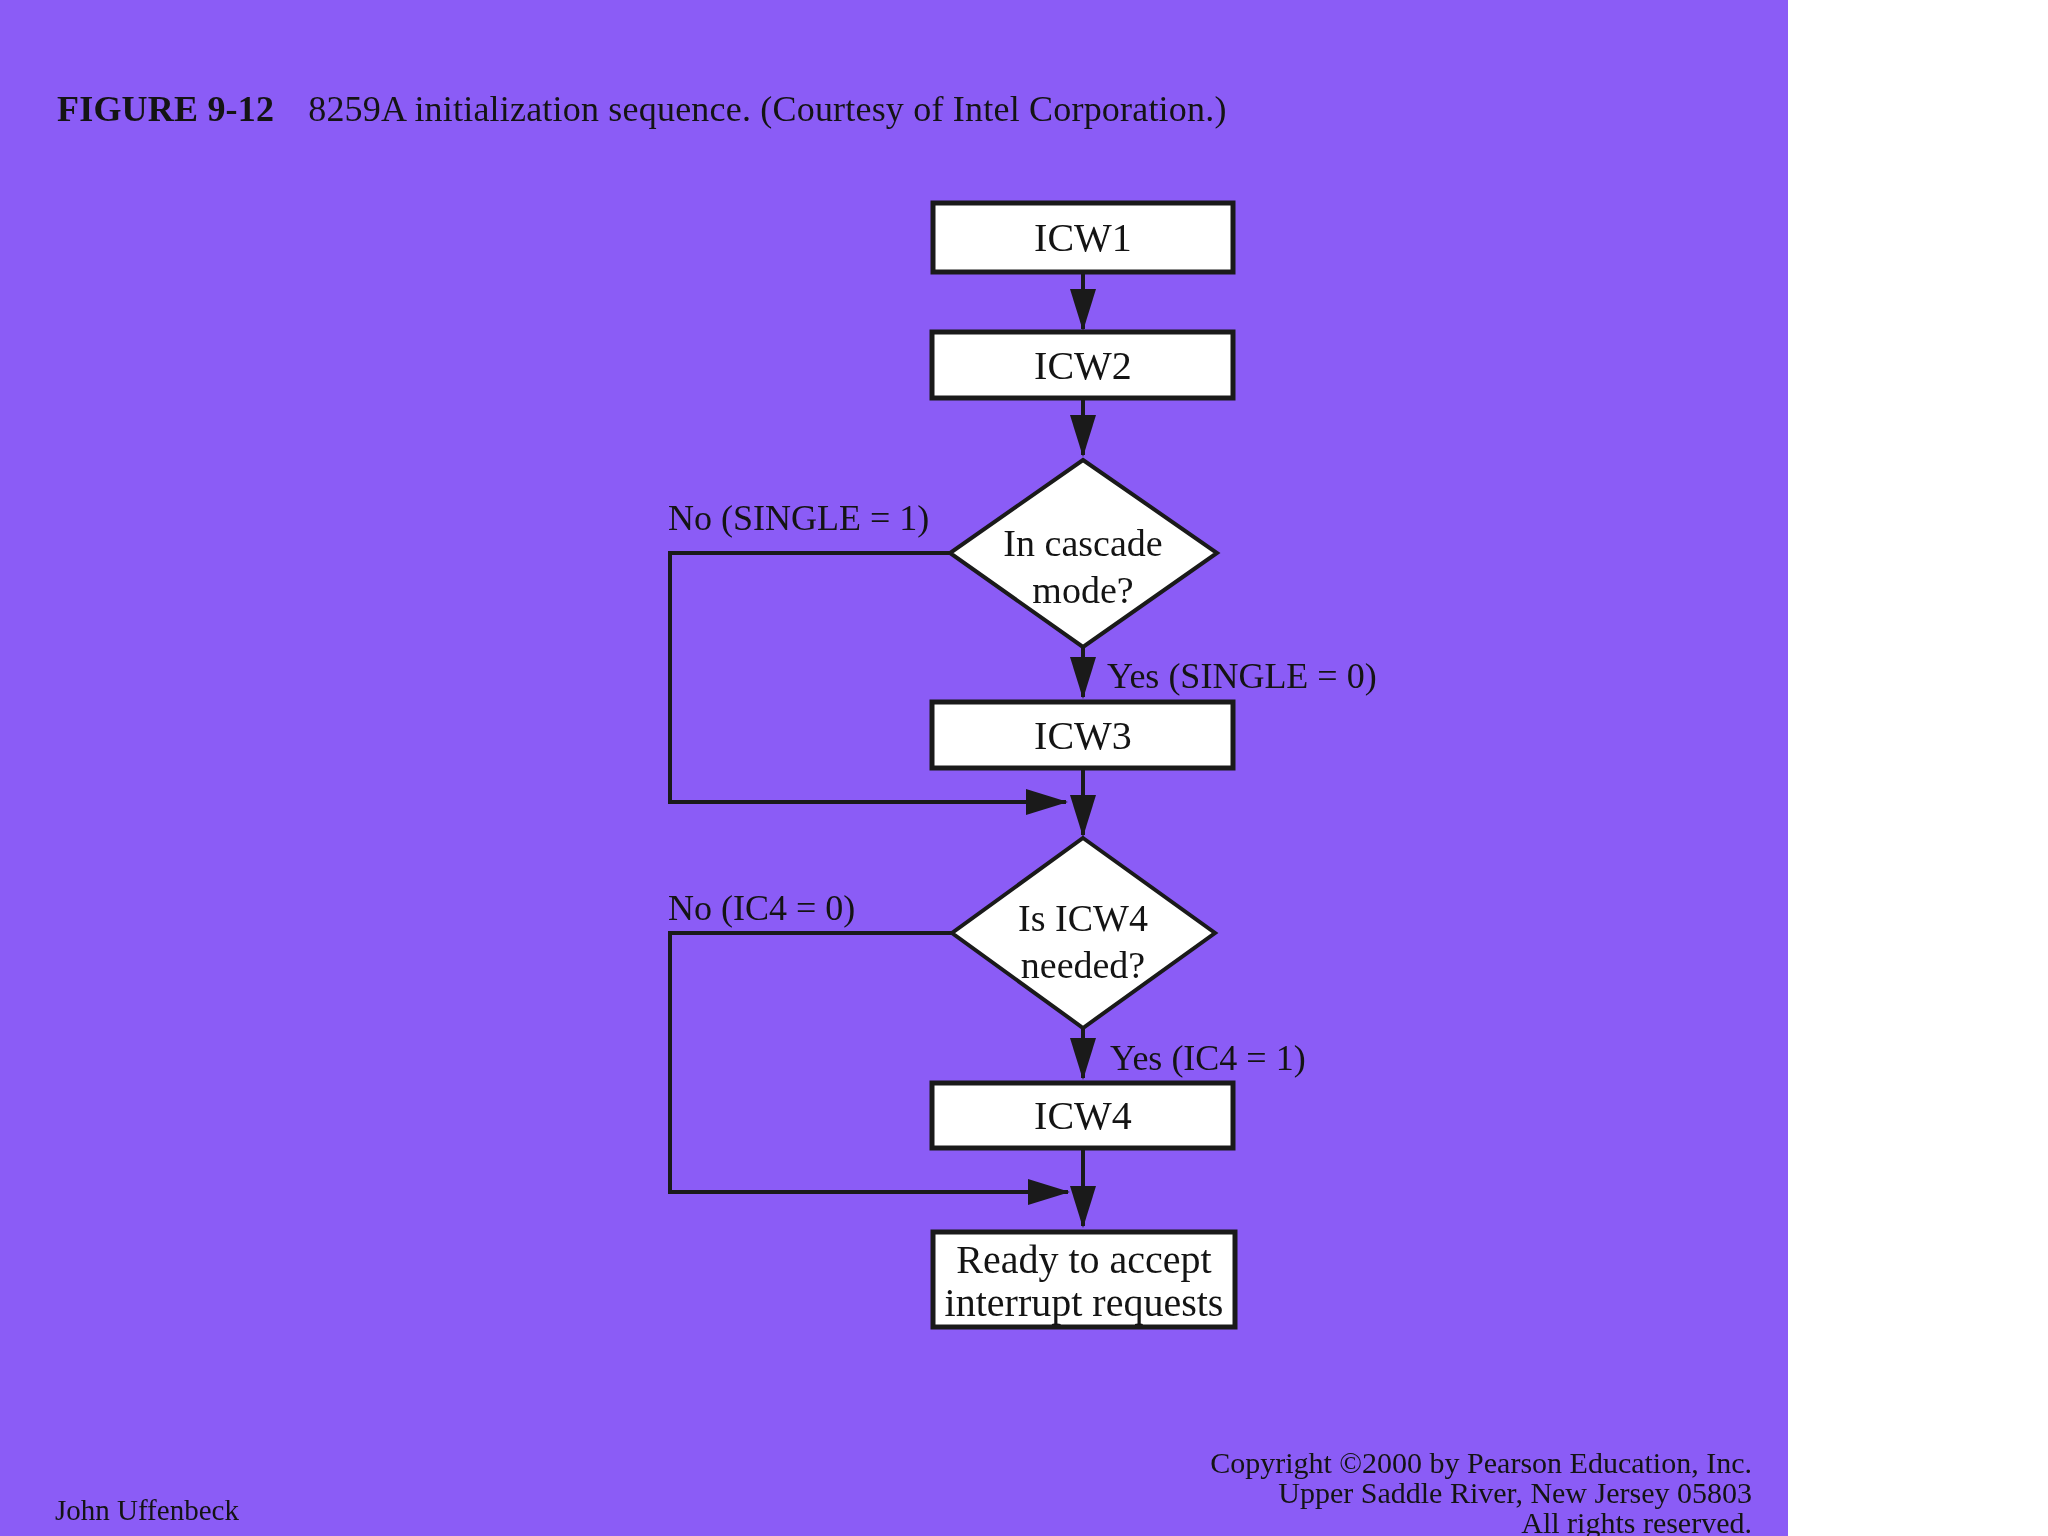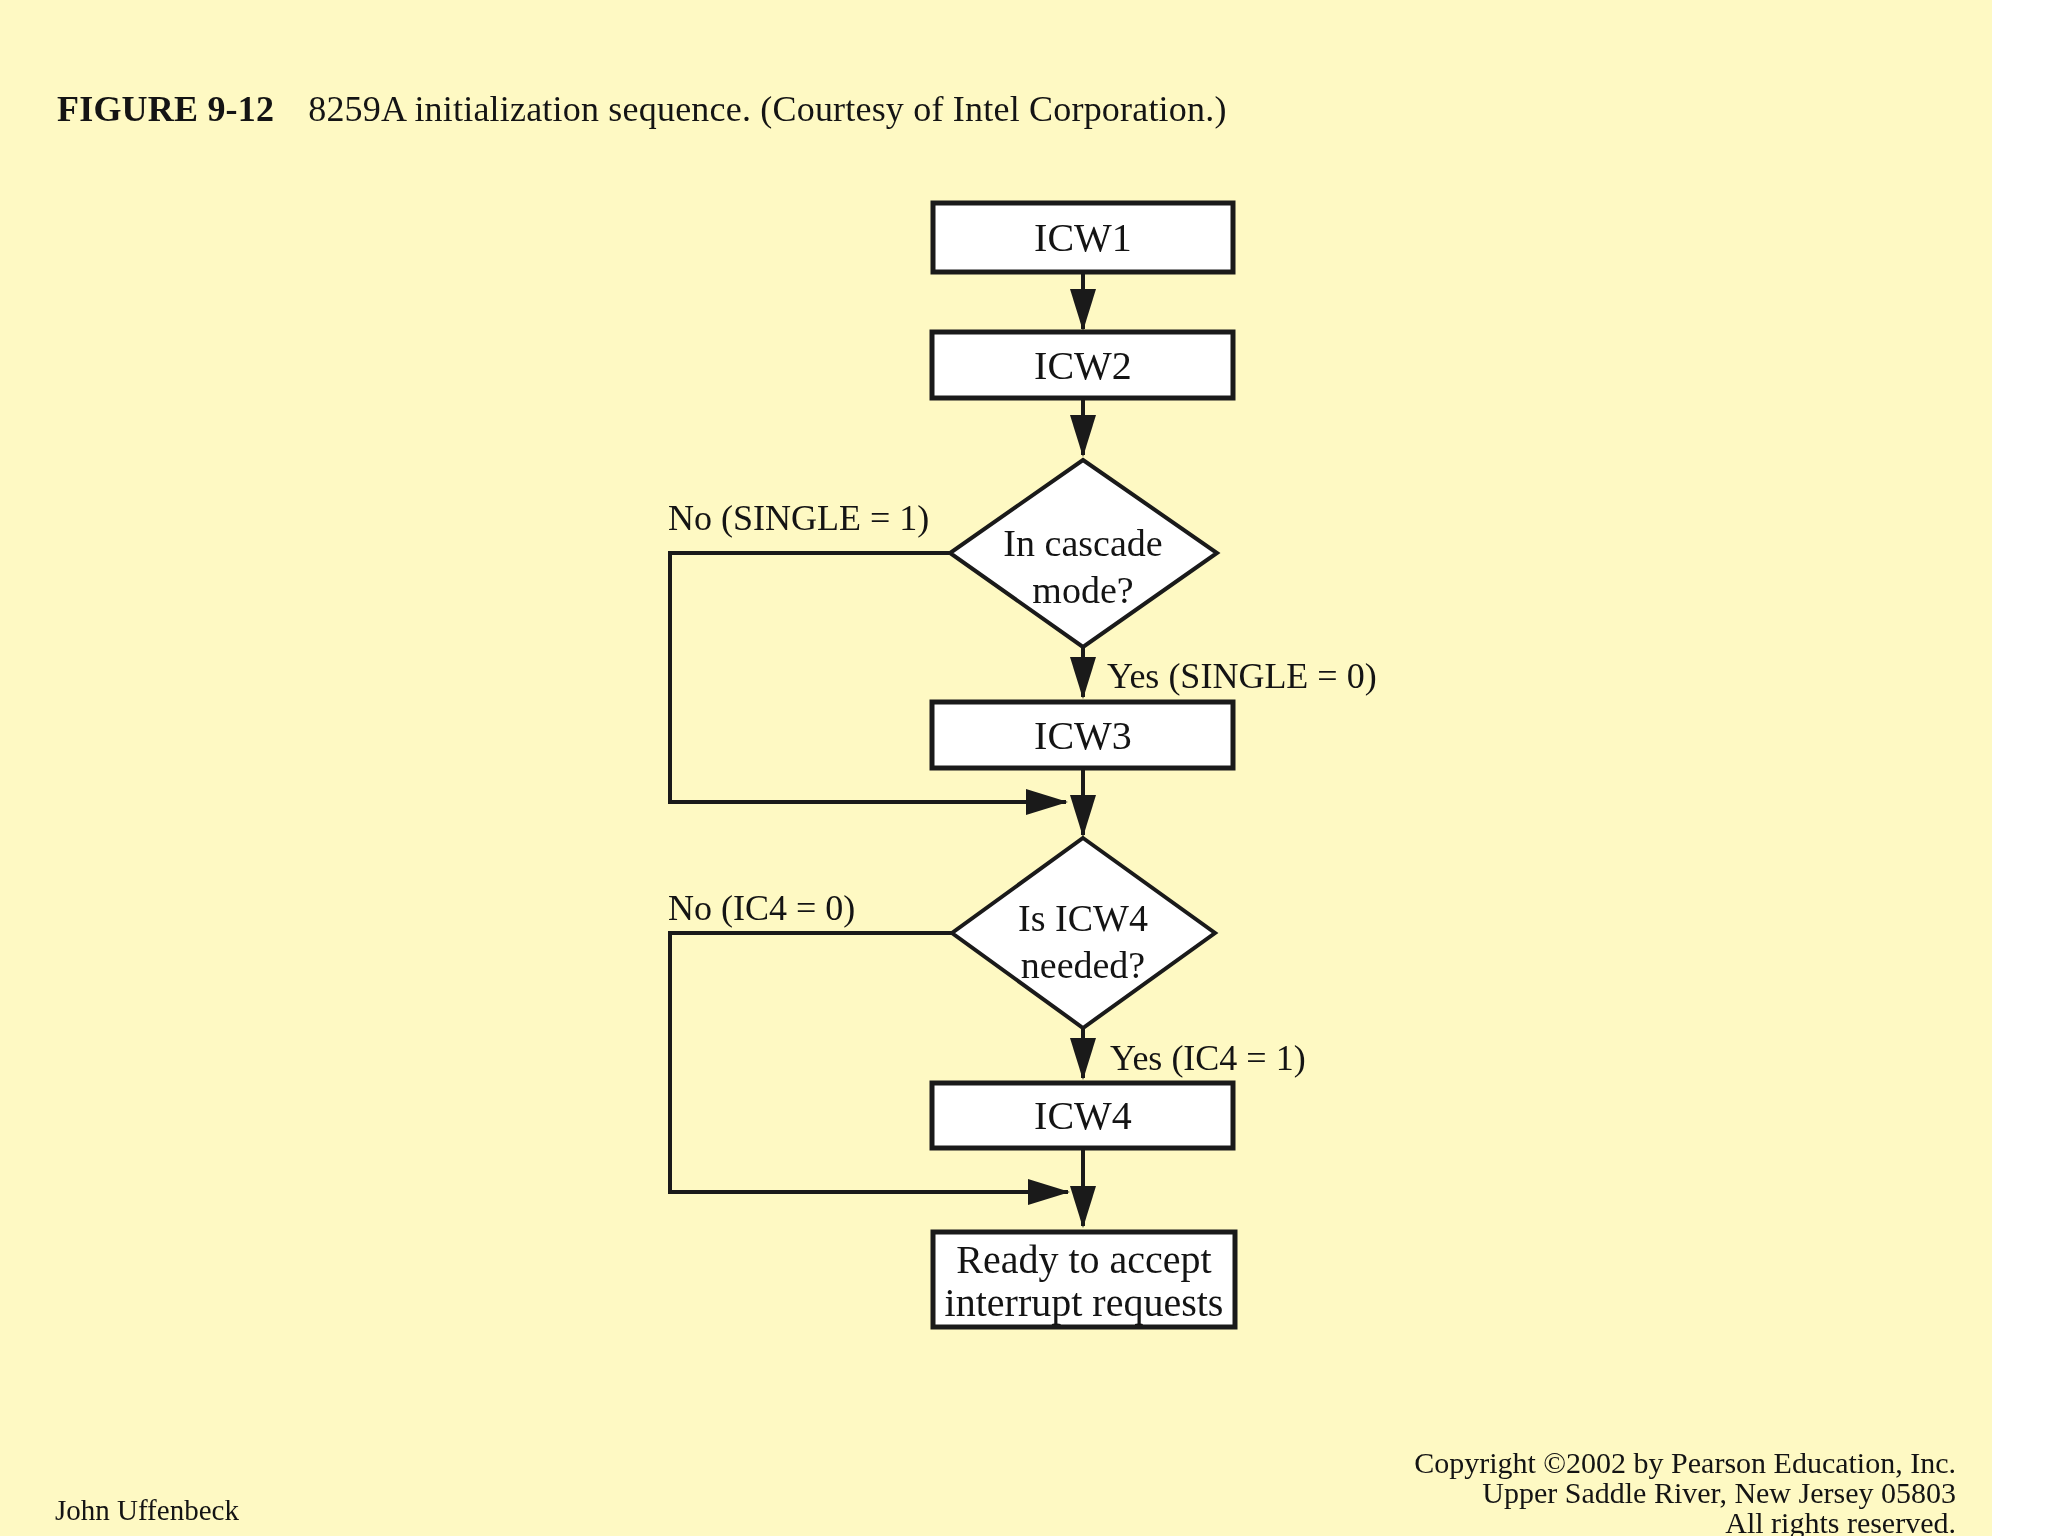--- a/index.html
+++ b/index.html
@@ -2,23 +2,23 @@
 <html><head>
 <meta charset="utf-8">
 <style>
   html, body {
     margin: 0;
     padding: 0;
     background: #ffffff;
   }
   #page {
     position: relative;
-    width: 1992px;
+    width: 1788px;
     height: 1536px;
-    background: #fef9c3;
+    background: #8b5cf6;
     font-family: "Liberation Serif", "DejaVu Serif", serif;
     color: #141414;
     overflow: hidden;
   }
   #figure-title {
     position: absolute;
     left: 57px;
     top: 88px;
     font-size: 36px;
     white-space: nowrap;
@@ -159,18 +159,18 @@
     </g>
   </svg>
 
   <div id="footer-left">
     <div class="author">John Uffenbeck</div>
     
     
   </div>
 
   <div id="footer-right">
-    <div>Copyright ©2002 by Pearson Education, Inc.</div>
+    <div>Copyright ©2000 by Pearson Education, Inc.</div>
     <div>Upper Saddle River, New Jersey 05803</div>
     <div>All rights reserved.</div>
   </div>
 
 </div>
 
 </body></html>

